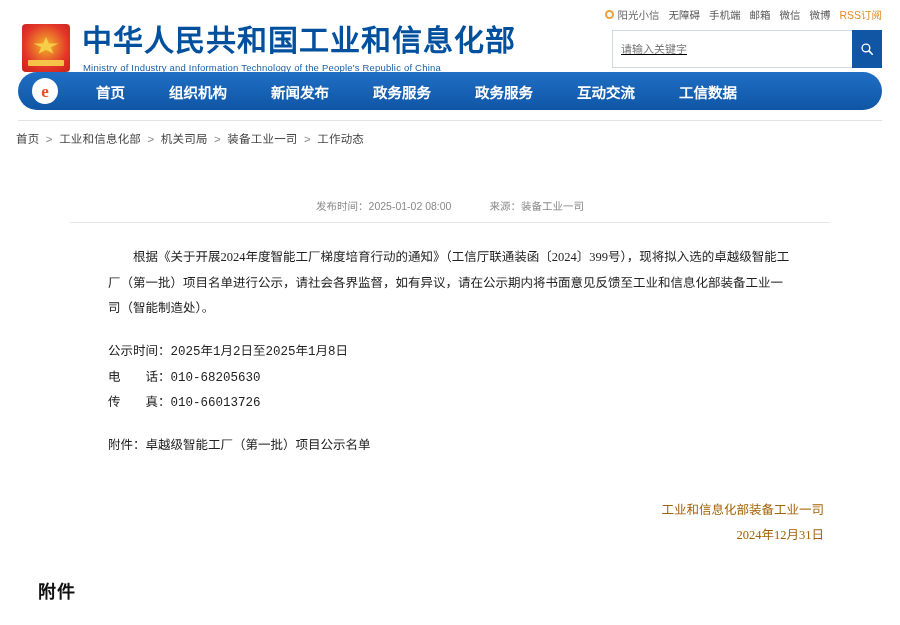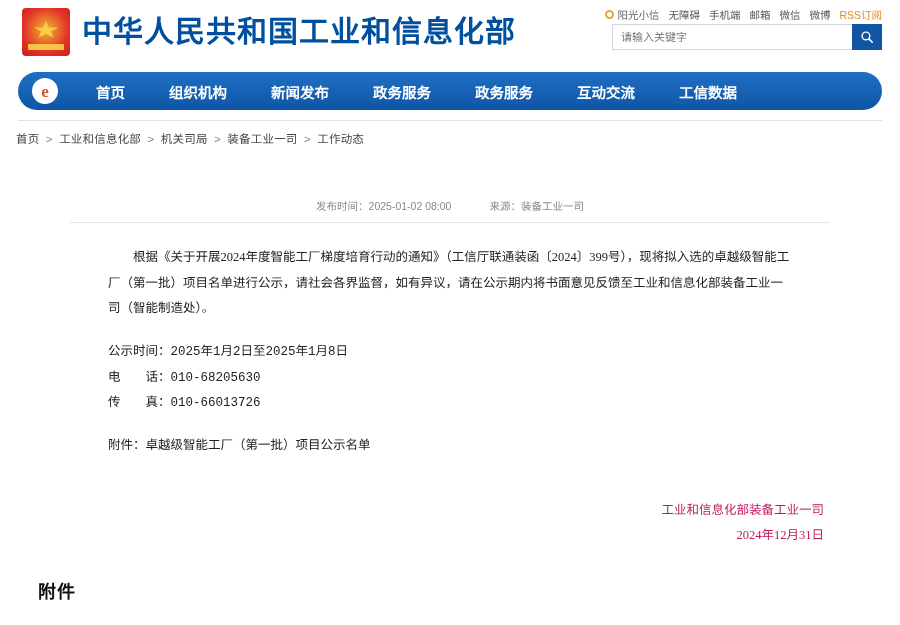--- a/index.html
+++ b/index.html
@@ -14,22 +14,22 @@
   
   .top-header {
     position: relative;
     height: 70px;
     background: #ffffff;
     display: flex;
     align-items: flex-start;
   }
   .logo-block {
     display: flex;
-    align-items: center;
     padding: 8px 0 0 22px;
+    margin-top: 16px;
   }
   .emblem {
     width: 48px; height: 48px;
     border-radius: 4px;
     background: radial-gradient(circle at 50% 45%, #f3b72a 0%, #e2342a 62%, #c81f17 100%);
     position: relative;
     flex: 0 0 auto;
   }
   .emblem::before {
     content: "";
@@ -90,22 +90,23 @@
     border-radius: 50%;
     border: 2px solid #e8a33d;
     margin-right: 3px;
     vertical-align: -1px;
   }
   .ql-first { display: flex; align-items: center; color: #666; }
   .rss-dot { color: #e08b20; }
 
   .search-row {
     display: flex;
-    margin-top: 0;
-    height: 26px;
+    margin-top: 6px;
+    height: 38px;
+    text-decoration: underline;
   }
   .search-input {
     flex: 1;
     border: 1px solid #cfd8e2;
     border-right: none;
     padding: 0 8px;
     font-size: 11px;
     color: #999;
     font-family: "Liberation Sans", sans-serif;
     outline: none;
@@ -213,21 +214,21 @@
   .para-indent { text-indent: 2em; margin-top: 22px; }
   .block-lines { margin-top: 18px; font-family: Liberation Mono, monospace; }
   .kv-line { display: flex; }
   .attach-line { margin-top: 16px; }
 
   .signature {
     margin-top: 40px;
     text-align: right;
     font-family: "Liberation Serif", serif;
     font-size: 12.5px;
-    color: #be185d;
+    color: #a16207;
     line-height: 1.95;
     padding-right: 6px;
   }
 
   
   .attachment-wrap { padding: 30px 0 0 38px; }
   .attach-heading {
     font-family: "Liberation Serif", serif;
     font-size: 18px;
     font-weight: bold;
@@ -236,20 +237,21 @@
   }
 </style>
 </head>
 <body>
 
 <div class="top-header">
   <div class="logo-block">
     <div class="emblem"></div>
     <div>
       <div class="title-cn">中华人民共和国工业和信息化部</div>
+      <div class="title-en">Ministry of Industry and Information Technology of the People's Republic of China</div>
     </div>
   </div>
 
   <div class="header-right">
     <div class="quicklinks">
       <span class="ql-item ql-first">
         <span class="ql-sun"></span>
         <span>阳光小信</span>
       </span>
       <span class="ql-item">无障碍</span>

